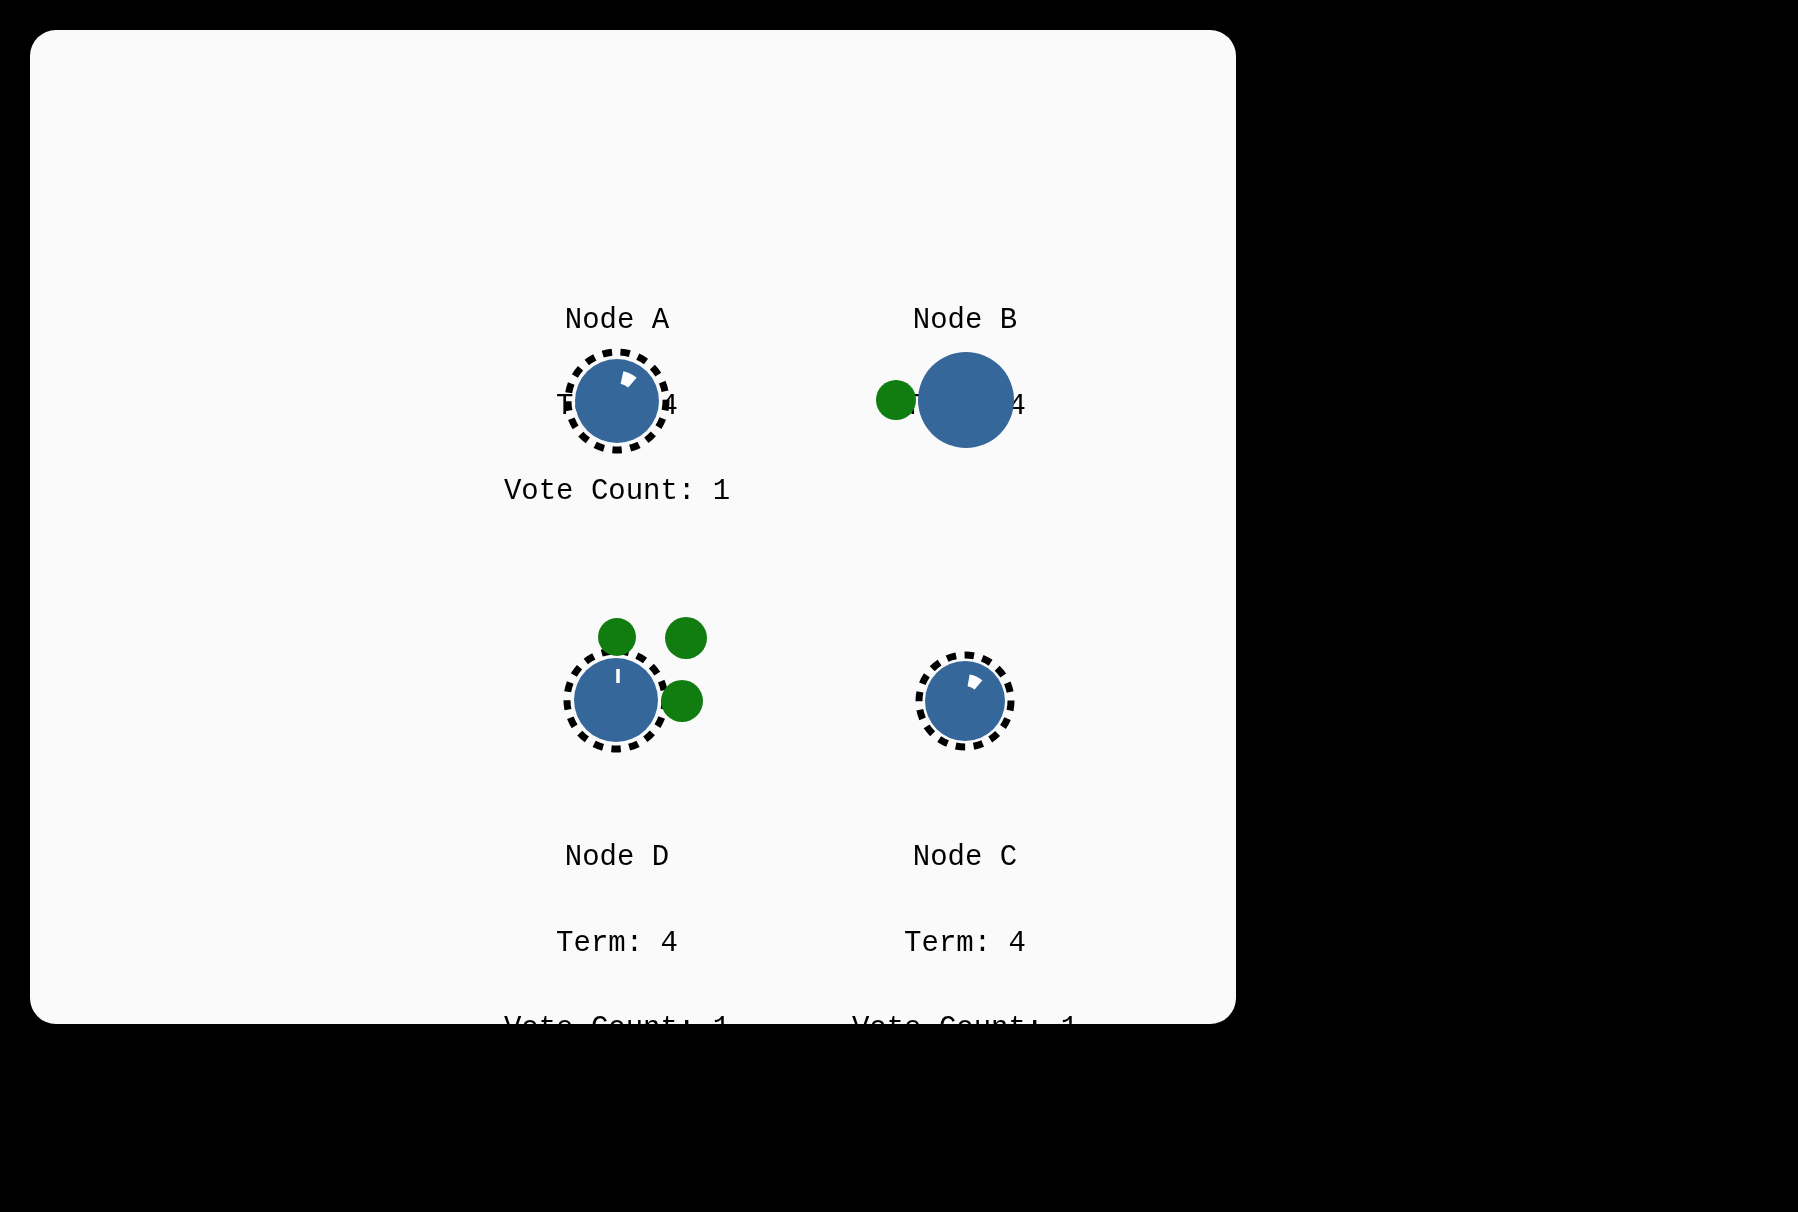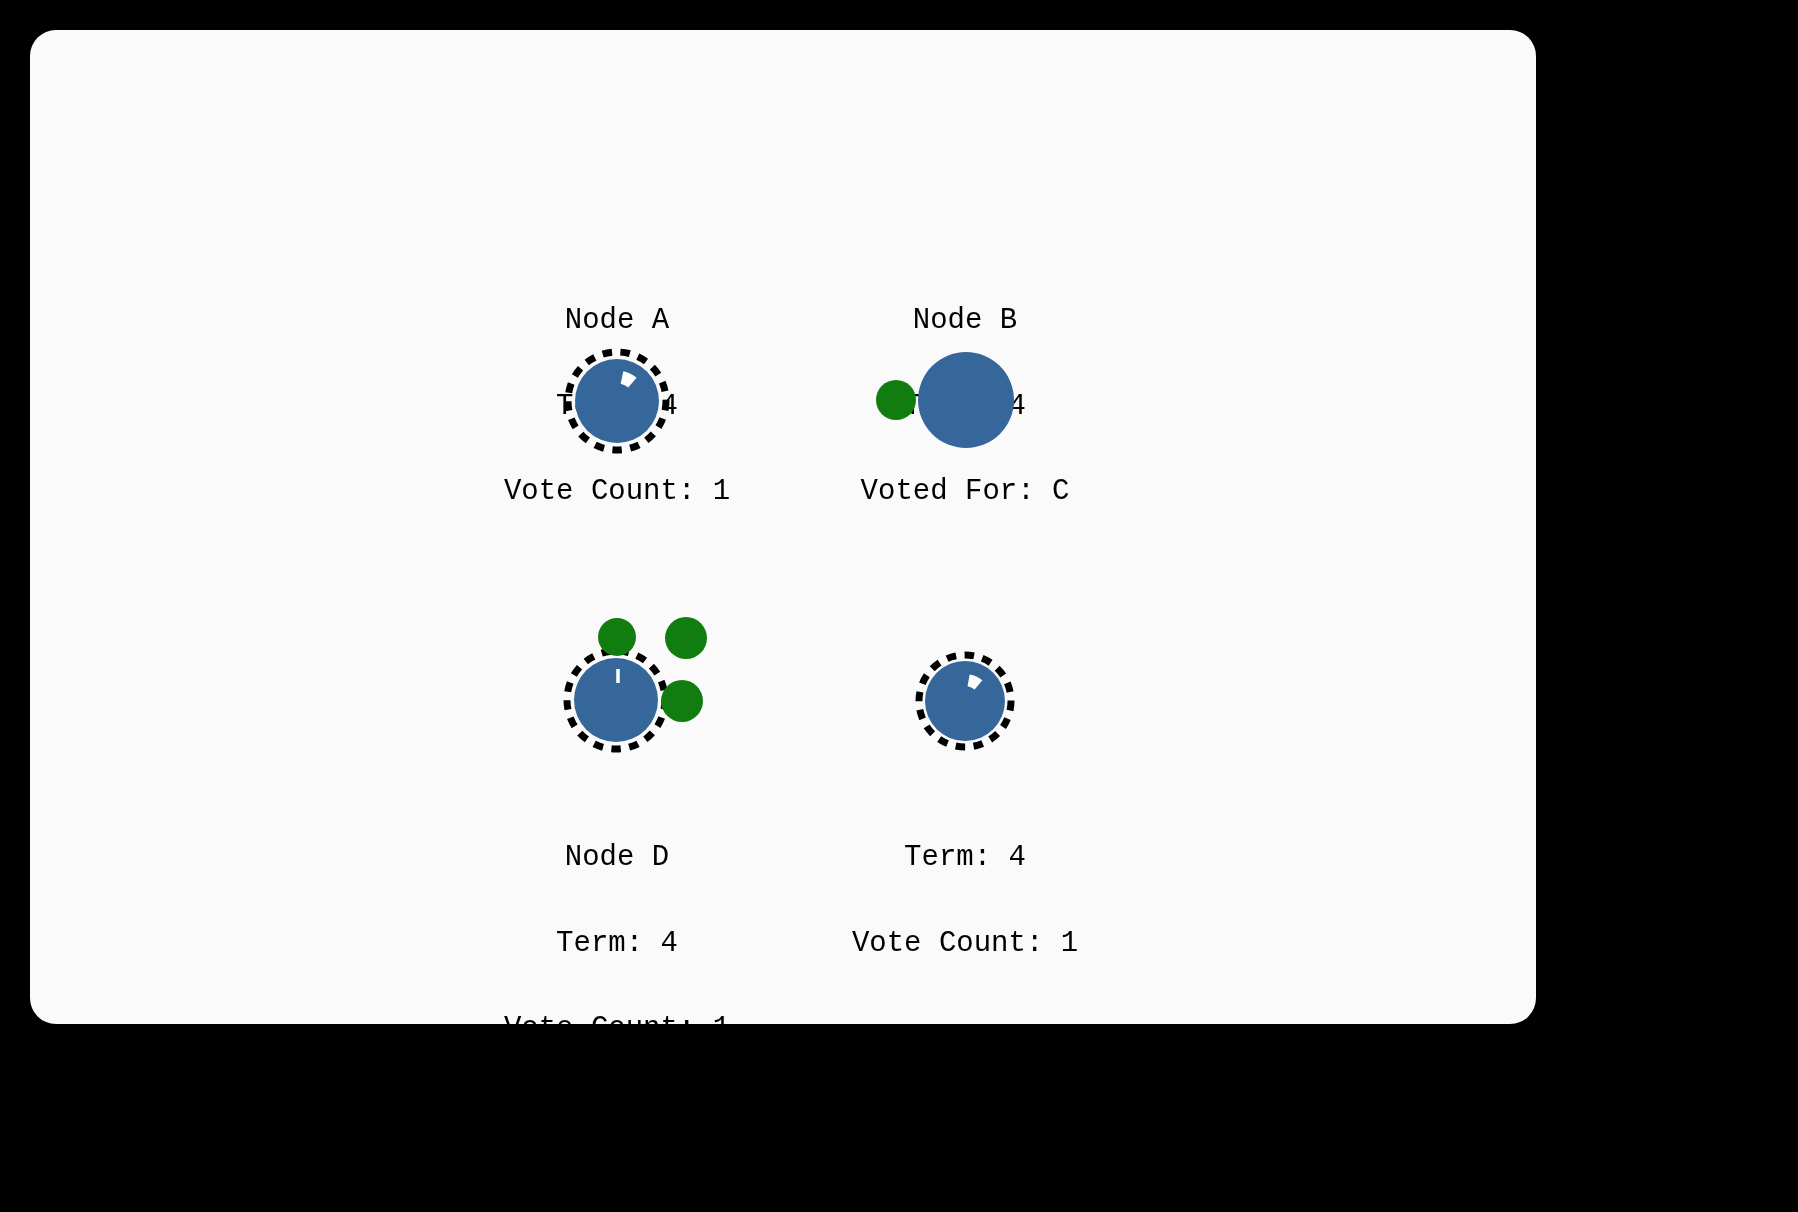--- a/index.html
+++ b/index.html
@@ -11,21 +11,21 @@
     height: 1212px;
     background: var(--outer-bg, #000);
     position: relative;
     overflow: hidden;
     font-family: "Liberation Mono", "DejaVu Sans Mono", monospace;
   }
   .panel {
     position: absolute;
     left: 30px;
     top: 30px;
-    width: 1506px;
+    width: 1206px;
     height: 994px;
     background: var(--panel-bg, #fafafa);
     border-radius: 26px;
   }
   .node-label {
     position: absolute;
     width: 360px;
     text-align: center;
     font-size: 29px;
     line-height: 28.5px;
@@ -66,21 +66,20 @@
   </div>
   <svg class="node-svg" id="node-a" width="110" height="110" viewBox="0 0 110 110">
     <circle cx="55" cy="55" r="42" style="fill:var(--node-fill)"></circle>
     <circle cx="55" cy="55" r="49" style="fill:none;stroke:var(--candidate-ring);stroke-width:7;stroke-dasharray:9.5 8.5"></circle>
     <path d="M60 31.5 A24 24 0 0 1 70.4 36.6" style="fill:none;stroke:var(--timer-arc);stroke-width:13;stroke-linecap:butt"></path>
   </svg>
 
   <div class="node-label label-b">
     <div>Node B</div>
     <div>Term: 4</div>
-    <div>Voted For: C</div>
   </div>
   <svg class="node-svg" id="node-b" width="160" height="100" viewBox="0 0 160 100">
     <circle cx="80" cy="50" r="48" style="fill:var(--node-fill)"></circle>
   </svg>
   <div class="dot" id="dot-b"></div>
 
   <div class="node-label label-d">
     <div>Node D</div>
     <div>Term: 4</div>
     <div>Vote Count: 1</div>
@@ -88,20 +87,21 @@
   <svg class="node-svg" id="node-d" width="110" height="110" viewBox="0 0 110 110">
     <circle cx="55" cy="55" r="42" style="fill:var(--node-fill)"></circle>
     <circle cx="55" cy="55" r="49" style="fill:none;stroke:var(--candidate-ring);stroke-width:7;stroke-dasharray:9.5 8.5"></circle>
     <path d="M57 24 L57 38" style="fill:none;stroke:var(--timer-arc);stroke-width:3.5;stroke-linecap:butt"></path>
   </svg>
   <div class="dot" id="dot-d1"></div>
   <div class="dot" id="dot-d2"></div>
   <div class="dot" id="dot-d3"></div>
 
   <div class="node-label label-c">
+    <div>Node C</div>
     <div>Term: 4</div>
     <div>Vote Count: 1</div>
   </div>
   <svg class="node-svg" id="node-c" width="104" height="104" viewBox="0 0 104 104">
     <circle cx="52" cy="52" r="40" style="fill:var(--node-fill)"></circle>
     <circle cx="52" cy="52" r="46" style="fill:none;stroke:var(--candidate-ring);stroke-width:7;stroke-dasharray:9.5 8.5"></circle>
     <path d="M55.6 31.3 A21 21 0 0 1 65.5 35.9" style="fill:none;stroke:var(--timer-arc);stroke-width:12;stroke-linecap:butt"></path>
   </svg>
 
 </div>

